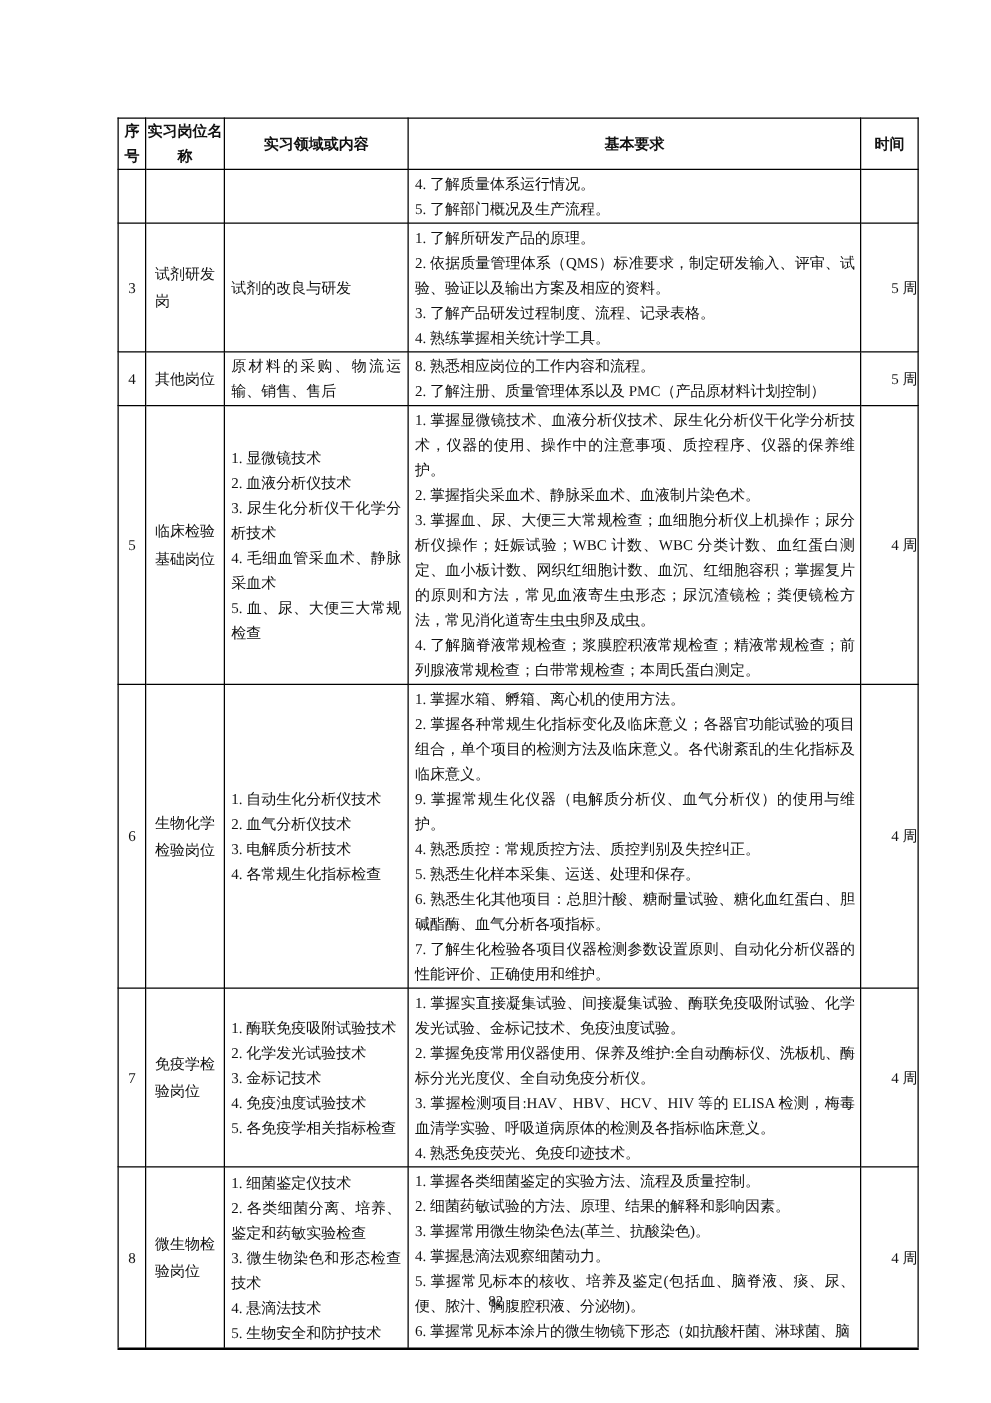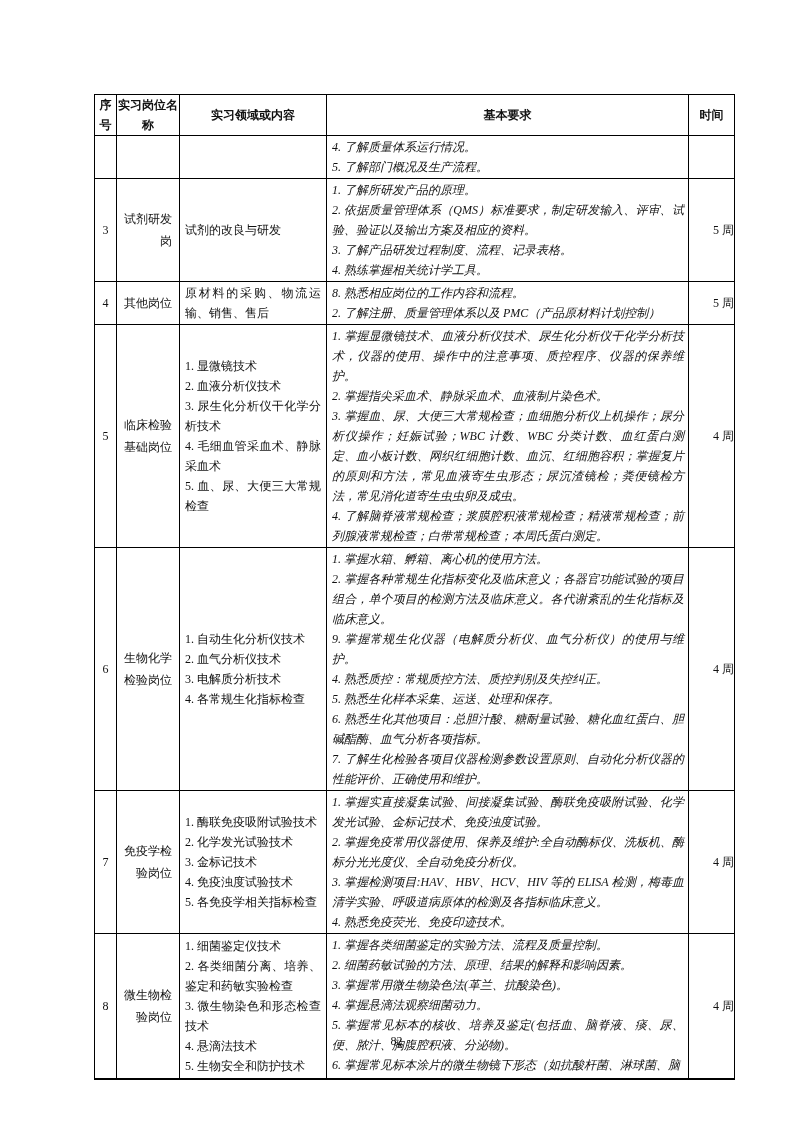--- a/index.html
+++ b/index.html
@@ -37,33 +37,32 @@
     vertical-align: middle;
     height: 40px;
     padding: 0 1px;
   }
   td.c-index {
     text-align: center;
     vertical-align: middle;
     padding: 0;
   }
   td.c-position {
-    text-align: right;
+    text-align: left;
     vertical-align: middle;
     padding: 0 7px;
     line-height: 22px;
   }
   td.c-content {
     vertical-align: middle;
     padding: 1px 5px;
   }
   td.c-requirements {
     vertical-align: top;
     padding: 1px 4px 1px 5px;
-    font-style: italic;
   }
   td.c-duration {
     text-align: right;
     vertical-align: middle;
     padding: 0;
   }
   .para {
     margin: 0;
     text-align: justify;
   }

